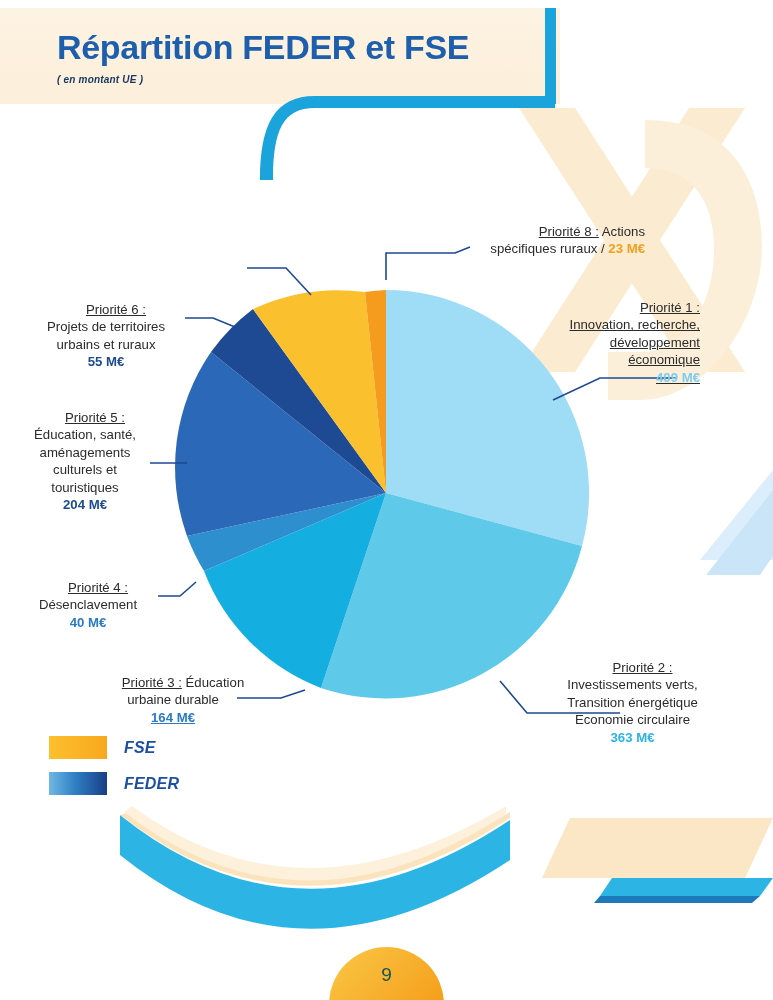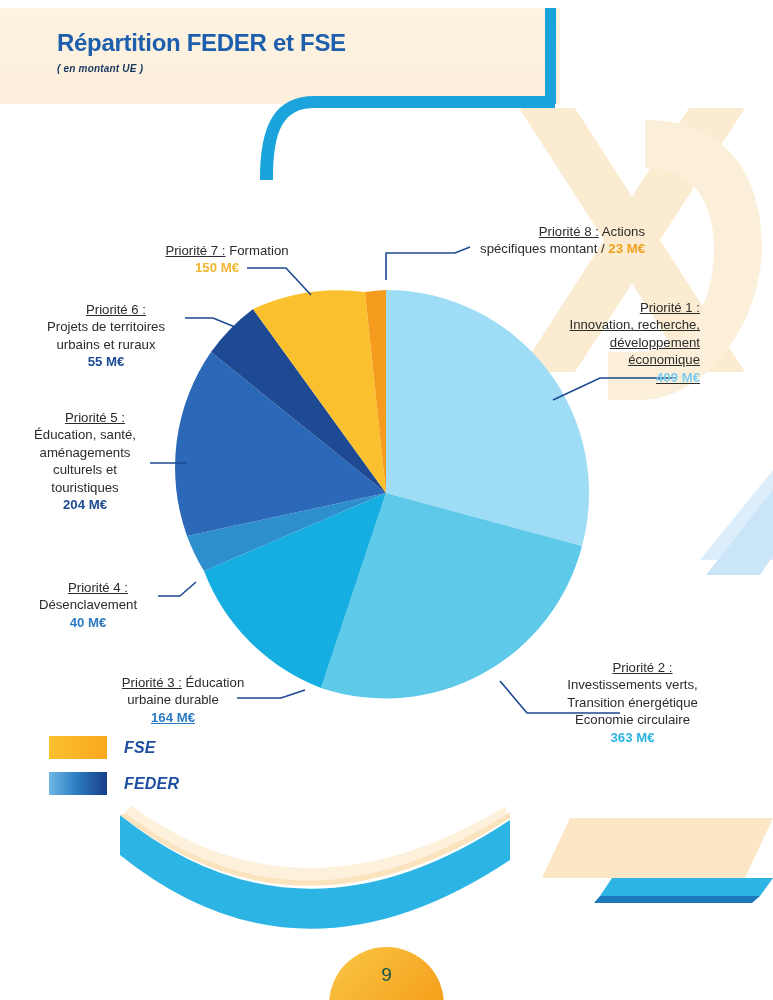--- a/index.html
+++ b/index.html
@@ -24,21 +24,21 @@
     position:absolute;left:545px;top:8px;width:11px;height:96px;
     background:#1BA3DC;z-index:3;
   }
   .header-swoosh{
     position:absolute;left:255px;top:96px;width:305px;height:84px;z-index:3;
   }
 
   
   .title-wrap{position:absolute;left:57px;top:30px;z-index:6;}
   .title{
-    font-size:24px;font-weight:bold;color:#1D5FAD;
+    font-size:34px;font-weight:bold;color:#1D5FAD;
     letter-spacing:-0.3px;line-height:1.05;margin:0;
     white-space:nowrap;
   }
   .subtitle{
     margin:8px 0 0 0;font-size:10px;font-weight:bold;font-style:italic;
     color:#17355F;letter-spacing:0.2px;
   }
 
   
   #pie-svg{position:absolute;left:0;top:0;z-index:4;}
@@ -168,21 +168,21 @@
       <path d="M187 463 L168 463 L150 463"></path>
       <path d="M235 327 L213 318 L185 318"></path>
       <path d="M311 295 L286 268 L247 268"></path>
       <path d="M386 280 L386 253 L455 253 L470 247"></path>
     </g>
   </svg>
 
   <div class="lbl right" style="left:460px;top:223px;width:185px;">
     <span class="pr">Priorité 8 :</span>
     <span>Actions</span><br>
-    <span>spécifiques montant /</span>
+    <span>spécifiques ruraux /</span>
     <span class="val" style="display:inline;color:#F0A01E;">23 M€</span>
   </div>
 
   <div class="lbl right" style="left:540px;top:299px;width:160px;text-decoration:underline;">
     <span class="pr">Priorité 1 :</span><br>
     <span>Innovation, recherche,</span><br>
     <span>développement</span><br>
     <span>économique</span>
     <span class="val" style="color:#7CCCEE;">409 M€</span>
   </div>
@@ -217,25 +217,20 @@
     <span class="val" style="color:#1D4A92;">204 M€</span>
   </div>
 
   <div class="lbl center" style="left:30px;top:301px;width:152px;">
     <span class="pr">Priorité 6 :</span><br>
     <span>Projets de territoires</span><br>
     <span>urbains et ruraux</span>
     <span class="val" style="color:#1D4A92;">55 M€</span>
   </div>
 
-  <div class="lbl center" style="left:128px;top:242px;width:178px;">
-    <span class="pr">Priorité 7 :</span>
-    <span>Formation</span>
-    <span class="val" style="color:#F2B632;">150 M€</span>
-  </div>
 
   <div class="legend">
     <div class="legend-row">
       <span class="swatch sw-fse"></span>
       <span class="legend-label">FSE</span>
     </div>
     <div class="legend-row">
       <span class="swatch sw-feder"></span>
       <span class="legend-label">FEDER</span>
     </div>

